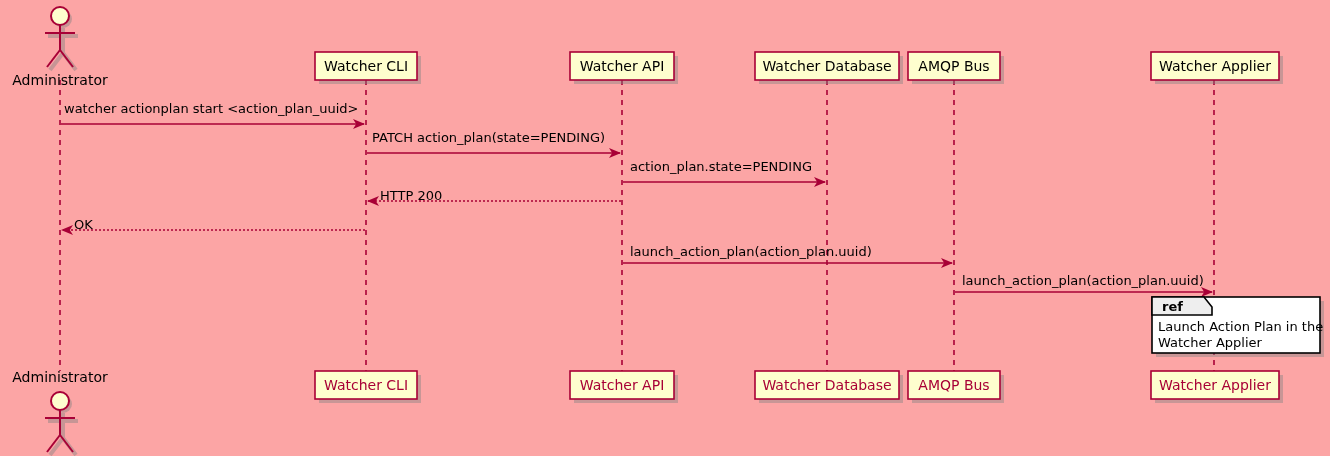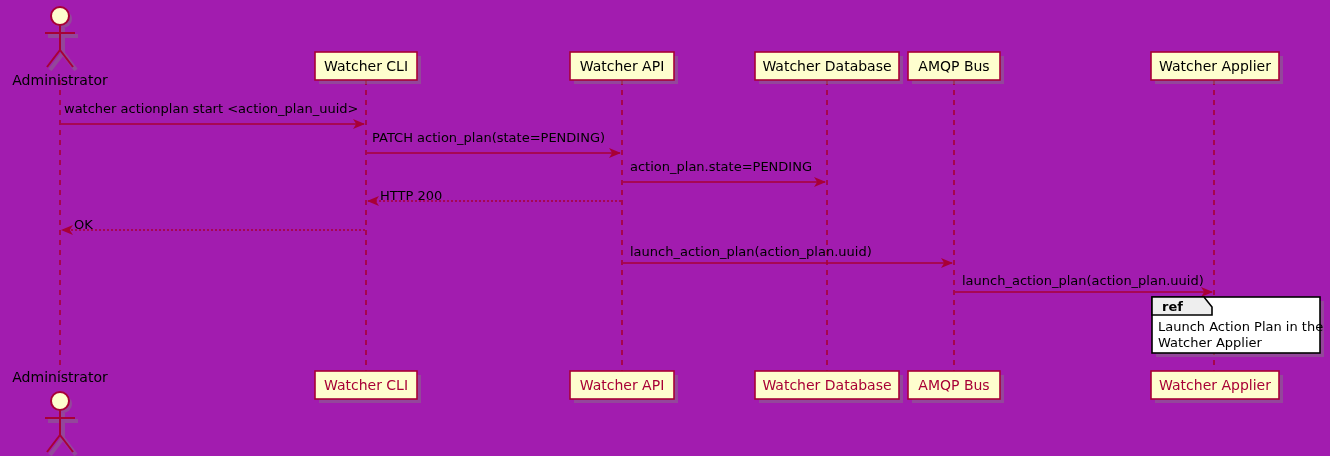--- a/index.html
+++ b/index.html
@@ -7,21 +7,21 @@
     padding: 0;
     background: #FFFFFF;
   }
   body {
     font-family: "DejaVu Sans", sans-serif;
   }
   #diagram {
     position: relative;
     width: 1330px;
     height: 456px;
-    background: #a21caf;
+    background: #fca5a5;
     overflow: hidden;
   }
   svg.layer {
     position: absolute;
     left: 0;
     top: 0;
     width: 1330px;
     height: 456px;
   }
   .lifeline {

